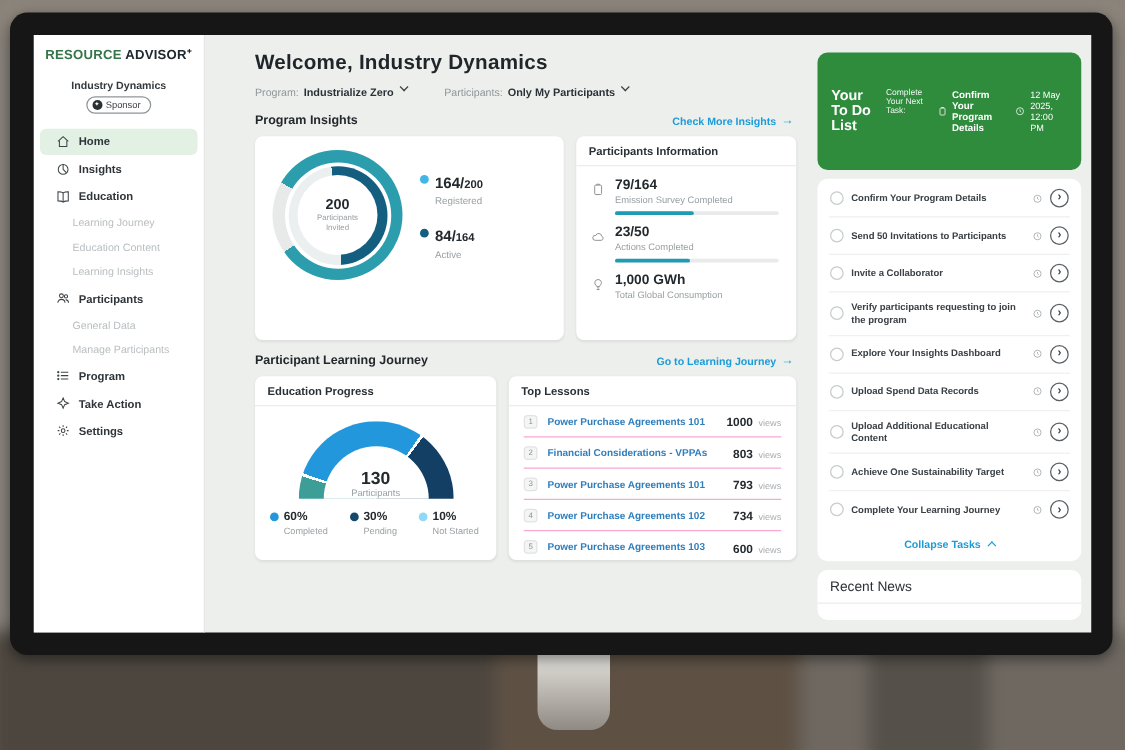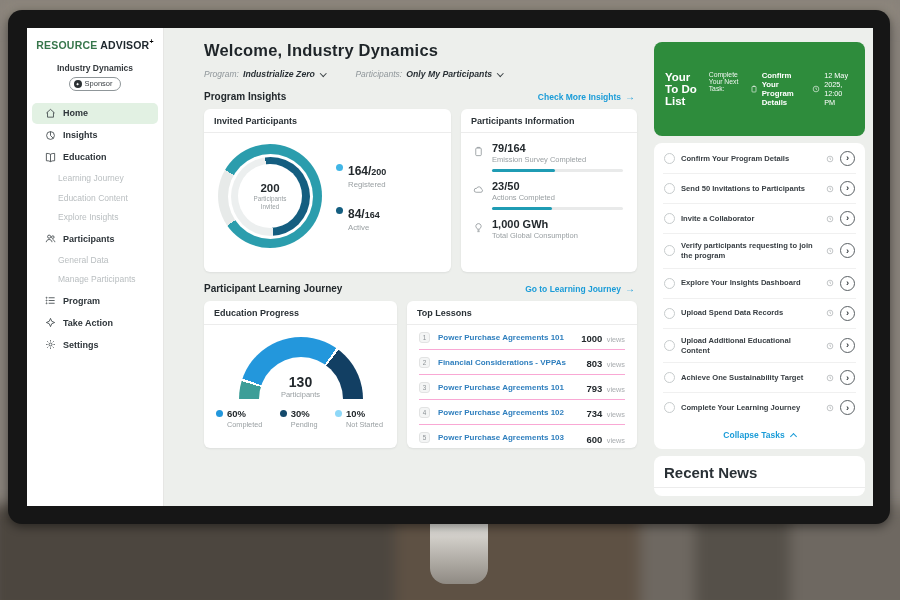--- a/index.html
+++ b/index.html
@@ -41,21 +41,21 @@
               font-size:9px; font-weight:700; color:#2e353a; margin:1px 5px; border-radius:5px; cursor:pointer; }
   .nav-item.active { background:#e2f1e3; }
   .nav-item svg { width:11px; height:11px; stroke:#3c4347; stroke-width:1.8; fill:none; flex:none; }
   .nav-sub { display:flex; align-items:center; height:19.5px; padding-left:31px; font-size:8.5px;
              color:#b9bec0; font-weight:400; cursor:pointer; }
 
   
   .main { flex:1; padding:13px 10px 16px 16px; min-width:0;margin-left:24px; }
   .h1 { font-size:16.5px; font-weight:800; color:#1f2529; letter-spacing:.2px; }
   .filters { display:flex; gap:30px; margin:9px 0 12px; align-items:center; }
-  .filter { display:flex; align-items:center; gap:4px; font-size:8.5px; color:#8f969a; cursor:pointer;font-style:italic; }
+  .filter { display:flex; align-items:flex-start; gap:4px; font-size:8.5px; color:#8f969a; cursor:pointer; }
   .filter b { color:#2a3136; font-size:8.7px; }
   .chev { width:4.5px; height:4.5px; border-right:1.4px solid #3c4347; border-bottom:1.4px solid #3c4347;
           transform:rotate(45deg); margin:-2px 0 0 2px; }
   .section-row { display:flex; justify-content:space-between; align-items:center; margin:4px 2px 7px 0; }
   .section-title { font-size:10px; font-weight:800; color:#22282c; }
   .section-link { font-size:8.5px; font-weight:700; color:#1b9cd8; cursor:pointer; display:flex; align-items:center; gap:4px; }
   .section-link .arr { font-size:10px; }
 
   .cards-row { display:flex; gap:10px; }
   .card { background:#fff; border-radius:6px; box-shadow:0 1px 2px rgba(30,40,40,.08); overflow:hidden; }
@@ -137,21 +137,21 @@
   .task-label { flex:1; font-size:7.6px; font-weight:700; color:#3a4045; line-height:1.3; }
   .task svg.clock { width:8px; height:8px; stroke:#9aa0a3; stroke-width:1.8; fill:none; flex:none; }
   .task-go { width:15px; height:15px; border-radius:50%; border:1.3px solid #5a6064; color:#3c4246;
              font-size:9.5px; font-weight:700; display:flex; align-items:center; justify-content:center;
              flex:none; cursor:pointer; line-height:1; padding-bottom:1px; }
   .collapse-row { display:flex; align-items:center; justify-content:center; gap:6px; padding:8px 0 9px;
                   color:#1b9cd8; font-size:8.5px; font-weight:700; cursor:pointer; }
   .chev-up { width:5px; height:5px; border-right:1.5px solid #1b9cd8; border-bottom:1.5px solid #1b9cd8;
              transform:rotate(-135deg); margin-top:3px; }
   .news-card { background:#fff; border-radius:8px; margin-top:7px; height:40px; }
-  .news-header { padding:8px 10px 6px; font-size:15px; font-weight:700; color:#2a3136; border-bottom:1px solid #ececec; }
+  .news-header { padding:8px 10px 6px; font-size:11px; font-weight:400; color:#2a3136; border-bottom:1px solid #ececec; }
 </style>
 </head>
 <body>
 
 <div class="bg-blur">
   <div class="bg-top"></div>
   <div class="bg-bottom-left"></div>
   <div class="bg-bottom-center"></div>
   <div class="bg-bottom-right"></div>
   <div class="bg-band"></div>
@@ -193,21 +193,21 @@
             </svg>
         <span>Education</span>
       </li>
       <li class="nav-sub">
         <span>Learning Journey</span>
       </li>
       <li class="nav-sub">
         <span>Education Content</span>
       </li>
       <li class="nav-sub">
-        <span>Explore Insights</span>
+        <span>Learning Insights</span>
       </li>
       <li class="nav-item">
         <svg viewBox="0 0 24 24">
               <circle cx="9" cy="8" r="3.4"></circle>
               <path d="M2.8 20c0-3.4 2.8-5.8 6.2-5.8S15.2 16.6 15.2 20"></path>
               <circle cx="17" cy="9" r="2.8"></circle>
               <path d="M16.5 14.6c2.8.4 4.9 2.6 4.9 5.4"></path>
             </svg>
         <span>Participants</span>
       </li>
@@ -262,21 +262,20 @@
       <div class="section-title">Program Insights</div>
       <div class="section-link">
         <span>Check More Insights</span>
         <span class="arr">→</span>
       </div>
     </div>
 
     <div class="cards-row">
 
       <div class="card card-invited">
-        <div class="card-header">Invited Participants</div>
         <div class="invited-body">
           <div class="donut" style="background: conic-gradient(from 300deg, rgb(43, 157, 173) 0%, rgb(43, 157, 173) 82%, rgb(231, 234, 233) 82%, rgb(231, 234, 233) 100%);">
             <div class="donut-mid">
               <div class="donut-inner" style="background: conic-gradient(from 352deg, rgb(20, 94, 128) 0%, rgb(20, 94, 128) 51.2195%, rgb(236, 239, 239) 51.2195%, rgb(236, 239, 239) 100%);">
                 <div class="donut-hole">
                   <div class="val">200</div>
                   <div class="lbl">Participants Invited</div>
                 </div>
               </div>
             </div>

